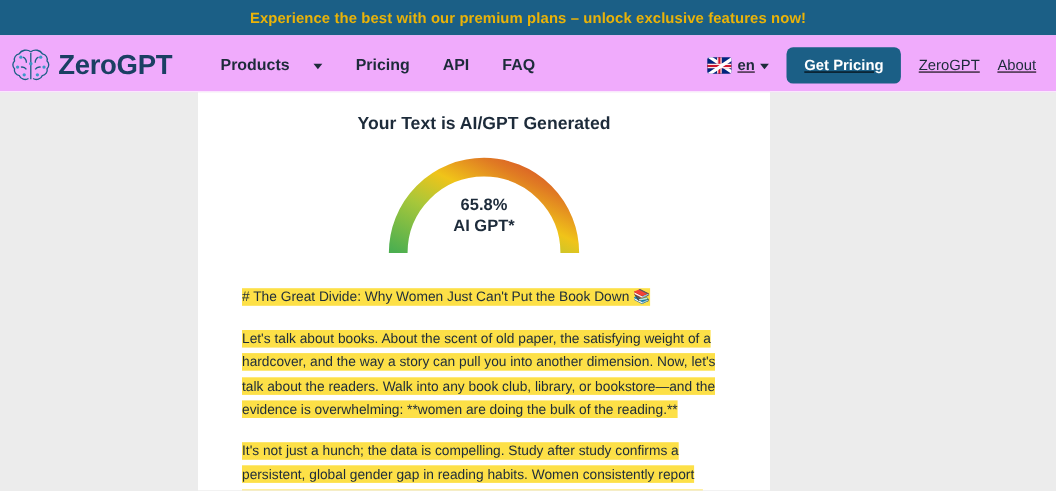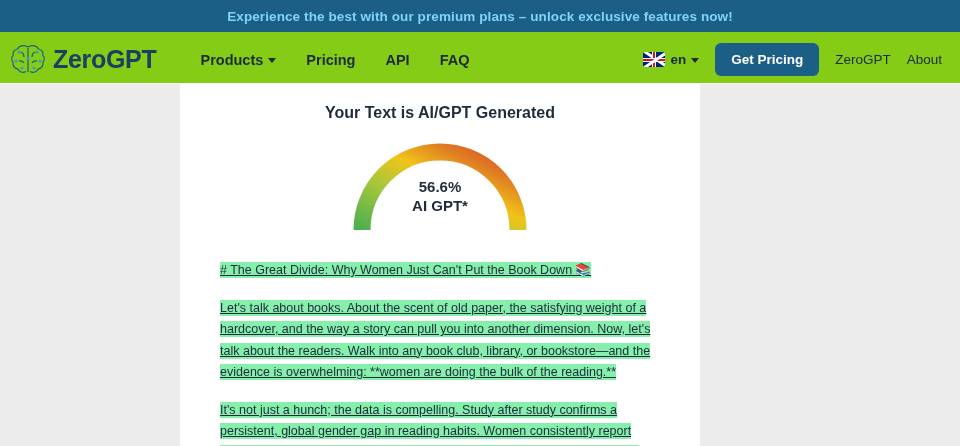--- a/index.html
+++ b/index.html
@@ -8,33 +8,33 @@
     width: 960px; height: 446px;
     background: #ececec;
     font-family: "Liberation Sans", sans-serif;
     overflow: hidden;
   }
 
   
   .promo-banner {
     height: 32px;
     background: #1b5f86;
-    color: #7dd3fc;
+    color: #eab308;
     display: flex;
     align-items: center;
     justify-content: center;
     font-size: 13.5px;
     font-weight: bold;
     letter-spacing: .1px;
   }
 
   
   .header {
     height: 52px;
-    background: #84cc16;
+    background: #f0abfc;
     display: flex;
     align-items: center;
     padding: 4px 18px 0 10px;
     border-bottom: 1px solid #ffffff;
     position: relative;
   }
   .logo-wrap {
     display: flex;
     align-items: center;
     gap: 7px;
@@ -57,38 +57,39 @@
     align-items: center;
     gap: 30px;
     margin-left: 12px;
   }
   .nav-item {
     font-size: 14.5px;
     color: #1d2b3a;
     font-weight: bold;
     display: flex;
     align-items: center;
-    gap: 5px;
+    gap: 22px;
     cursor: pointer;
     white-space: nowrap;
   }
   .caret {
     display: inline-block;
     width: 0; height: 0;
     border-left: 4px solid transparent;
     border-right: 4px solid transparent;
     border-top: 5px solid #1d2b3a;
     margin-top: 2px;
   }
 
   .header-right {
     margin-left: auto;
     display: flex;
     align-items: center;
     gap: 16px;
+    text-decoration: underline;
   }
   .lang-select {
     display: flex;
     align-items: center;
     gap: 5px;
     font-size: 13.5px;
     color: #1d2b3a;
     font-weight: bold;
     cursor: pointer;
   }
@@ -188,24 +189,23 @@
 
   
   .analysis {
     padding: 22px 40px 0 40px;
     font-size: 12.5px;
     line-height: 1.72;
     color: #1d2b3a;
   }
   .analysis p { margin: 0 0 16px 0; }
   .hl-yellow {
-    background: #86efac;
+    background: #fde047;
     padding: 1px 0;
     box-decoration-break: clone;
-    text-decoration: underline;
     -webkit-box-decoration-break: clone;
   }
   .hl-blue {
     background: #d8ecfb;
     padding: 1px 0;
     box-decoration-break: clone;
     -webkit-box-decoration-break: clone;
   }
 </style>
 </head>
@@ -282,21 +282,21 @@
             <stop offset="0%" stop-color="#4caf50"></stop>
             <stop offset="35%" stop-color="#a8c73a"></stop>
             <stop offset="58%" stop-color="#f0c419"></stop>
             <stop offset="80%" stop-color="#e07b23"></stop>
             <stop offset="100%" stop-color="#d6452b"></stop>
           </linearGradient>
         </defs>
         <path d="M12 96 A78 78 0 0 1 168 96" fill="none" stroke="url(#gaugeGrad)" stroke-width="17" stroke-linecap="butt"></path>
       </svg>
       <div class="gauge-label">
-        <div>56.6%</div>
+        <div>65.8%</div>
         <div>AI GPT*</div>
       </div>
     </div>
 
     <div class="analysis">
       <p>
         <span class="hl-yellow"># The Great Divide: Why Women Just Can't Put the Book Down 📚</span>
       </p>
       <p>
         <span class="hl-yellow">Let's talk about books. About the scent of old paper, the satisfying weight of a hardcover, and the way a story can pull you into another dimension. Now, let's talk about the readers. Walk into any book club, library, or bookstore—and the evidence is overwhelming: **women are doing the bulk of the reading.**</span>

